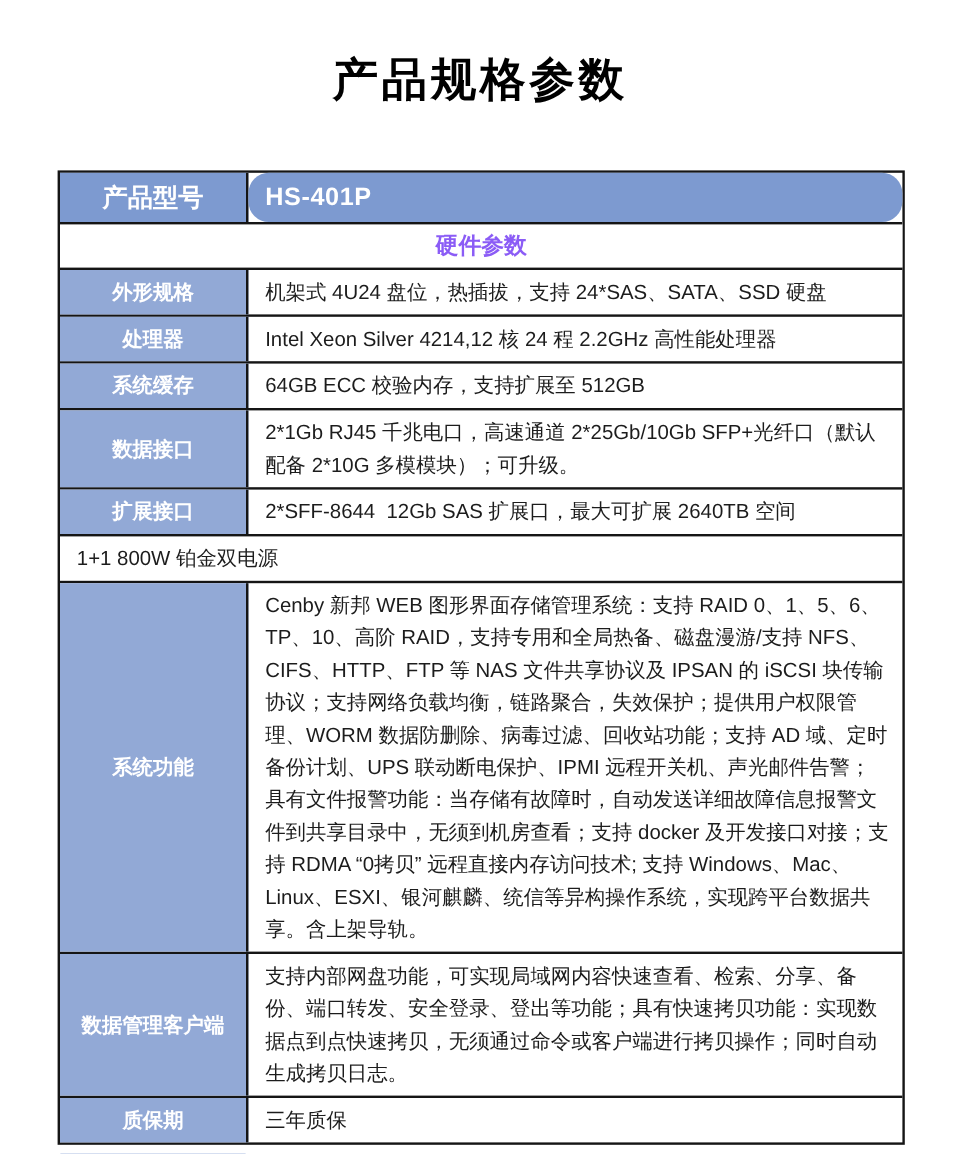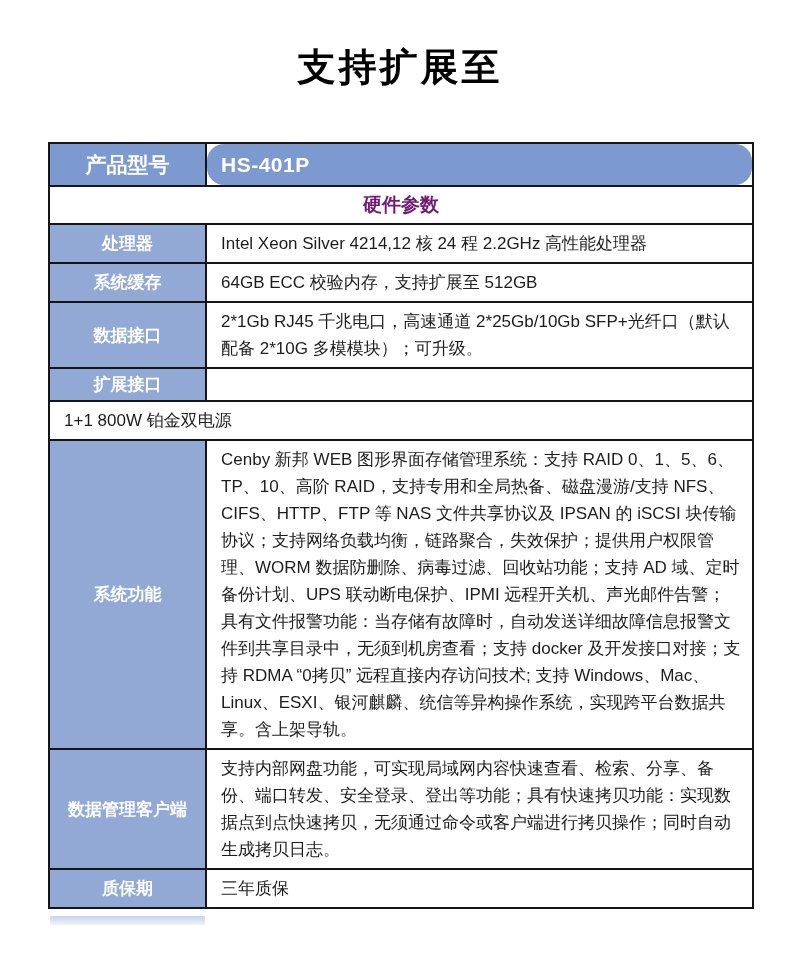--- a/index.html
+++ b/index.html
@@ -69,49 +69,55 @@
     font-weight: bold;
   }
   .header-row .label-cell { font-size: 21px; min-height: 41px; }
   .header-row .value-cell { font-size: 21px; letter-spacing: 0.5px; }
   
   .section-row {
     display: block;
     text-align: center;
     font-size: 19px;
     font-weight: bold;
-    color: #701a75;
+    color: #8b5cf6;
     padding: 5px 4px;
     background: #ffffff;
   }
   
   .cropped-row {
     margin: 7px 0 0 50px;
     width: 155px;
     height: 9px;
     background: linear-gradient(to bottom, #c7d4ec, #eff3fa);
     border-radius: 1px;
   }
 </style>
 </head>
 <body>
 
-<h1 class="title">支持扩展至</h1>
+<h1 class="title">产品规格参数</h1>
 
 <div class="spec-table">
 
   <div class="trow header-row">
     <div class="cell label-cell">产品型号</div>
     <div class="cell value-cell">
         <span>HS-401P</span>
       </div>
   </div>
 
   <div class="trow section-row">硬件参数</div>
 
+  <div class="trow">
+    <div class="cell label-cell">外形规格</div>
+    <div class="cell value-cell">
+        <span>机架式 4U24 盘位，热插拔，支持 24*SAS、SATA、SSD 硬盘</span>
+      </div>
+  </div>
 
   <div class="trow">
     <div class="cell label-cell">处理器</div>
     <div class="cell value-cell">
         <span>Intel Xeon Silver 4214,12 核 24 程 2.2GHz 高性能处理器</span>
       </div>
   </div>
 
   <div class="trow">
     <div class="cell label-cell">系统缓存</div>
@@ -122,20 +128,23 @@
 
   <div class="trow">
     <div class="cell label-cell">数据接口</div>
     <div class="cell value-cell">
         <span>2*1Gb RJ45 千兆电口，高速通道 2*25Gb/10Gb SFP+光纤口（默认配备 2*10G 多模模块）；可升级。</span>
       </div>
   </div>
 
   <div class="trow">
     <div class="cell label-cell">扩展接口</div>
+    <div class="cell value-cell">
+        <span>2*SFF-8644  12Gb SAS 扩展口，最大可扩展 2640TB 空间</span>
+      </div>
   </div>
 
   <div class="trow">
     <div class="cell value-cell">
         <span>1+1 800W 铂金双电源</span>
       </div>
   </div>
 
   <div class="trow">
     <div class="cell label-cell">系统功能</div>

